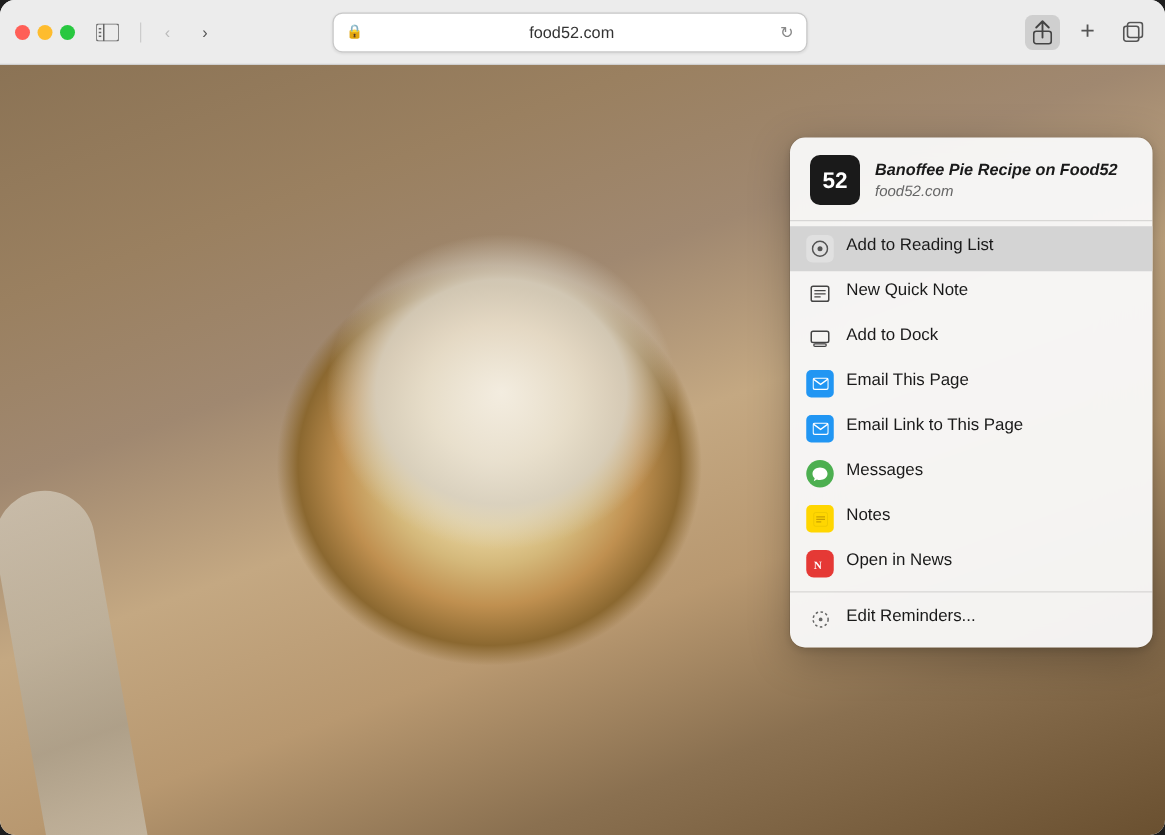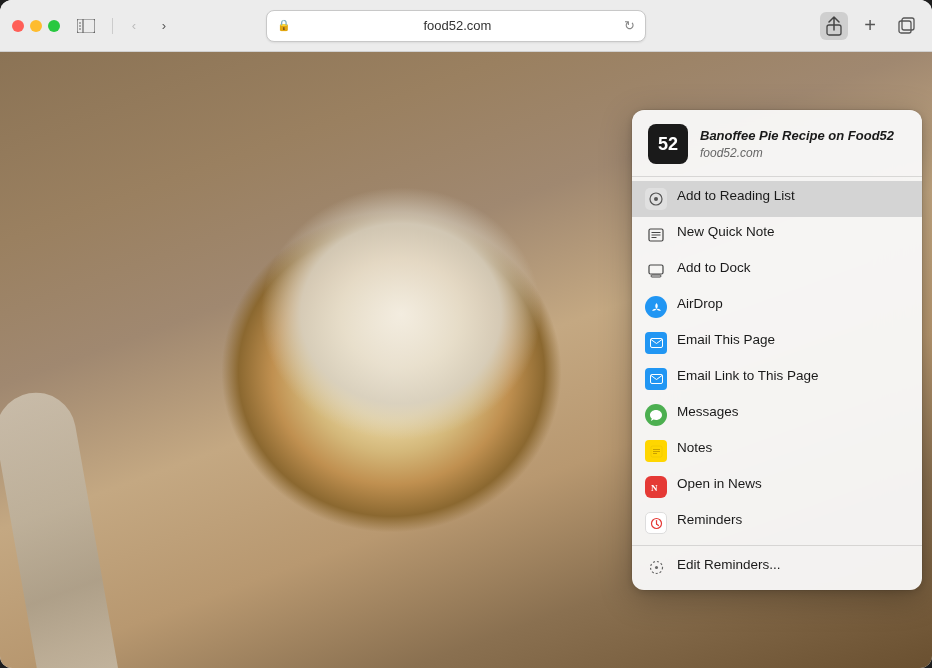--- a/index.html
+++ b/index.html
@@ -384,30 +384,20 @@
         <div class="menu-item">
           <div class="menu-icon icon-dock">
             <svg width="16" height="14" viewBox="0 0 16 14" fill="none">
               <rect x="1" y="1" width="14" height="9" rx="1.5" stroke="#444" stroke-width="1.2" fill="none"></rect>
               <rect x="3" y="11" width="10" height="2" rx="1" stroke="#444" stroke-width="1" fill="none"></rect>
             </svg>
           </div>
           <span class="menu-label">Add to Dock</span>
         </div>
 
-        <div class="menu-item">
-          <div class="menu-icon icon-airdrop" style="font-size:12px; font-weight:bold;">
-            <svg width="13" height="13" viewBox="0 0 13 13" fill="none">
-              <path d="M6.5 2 Q9 5 6.5 8 Q4 5 6.5 2z" fill="white"></path>
-              <path d="M2 9.5 Q4 7 6.5 8 Q5 10.5 2 9.5z" fill="white"></path>
-              <path d="M11 9.5 Q9 7 6.5 8 Q8 10.5 11 9.5z" fill="white"></path>
-            </svg>
-          </div>
-          <span class="menu-label">AirDrop</span>
-        </div>
 
         <div class="menu-item">
           <div class="menu-icon icon-email">
             <svg width="13" height="10" viewBox="0 0 13 10" fill="none">
               <rect x="0.5" y="0.5" width="12" height="9" rx="1.5" stroke="white" stroke-width="1" fill="none"></rect>
               <path d="M1 1.5l5.5 4 5.5-4" stroke="white" stroke-width="1" stroke-linecap="round"></path>
             </svg>
           </div>
           <span class="menu-label">Email This Page</span>
         </div>
@@ -447,30 +437,20 @@
           <div class="menu-icon icon-news" style="border-radius:6px; overflow:hidden;">
             <svg width="14" height="14" viewBox="0 0 14 14" fill="none">
               <rect width="14" height="14" fill="#E53935" rx="3"></rect>
               <text x="2" y="11" font-size="9" font-weight="bold" fill="white" font-family="serif">N</text>
             </svg>
           </div>
           <span class="menu-label">Open in News</span>
         </div>
 
 
-        <div class="menu-item">
-          <div class="menu-icon" style="background:#fff; border: 1px solid #ddd; border-radius:5px;">
-            <svg width="13" height="13" viewBox="0 0 13 13" fill="none">
-              <circle cx="6.5" cy="6.5" r="5" stroke="#E53935" stroke-width="1.2" fill="none"></circle>
-              <line x1="6.5" y1="3.5" x2="6.5" y2="7" stroke="#E53935" stroke-width="1.2" stroke-linecap="round"></line>
-              <line x1="6.5" y1="7" x2="8.5" y2="8.5" stroke="#E53935" stroke-width="1.2" stroke-linecap="round"></line>
-            </svg>
-          </div>
-          <span class="menu-label">Reminders</span>
-        </div>
 
         <div class="menu-separator"></div>
 
         <div class="menu-item">
           <div class="menu-icon" style="color:#666;">
             <svg width="15" height="15" viewBox="0 0 15 15" fill="none">
               <circle cx="7.5" cy="7.5" r="6" stroke="#666" stroke-width="1.2" fill="none" stroke-dasharray="2 2"></circle>
               <circle cx="7.5" cy="7.5" r="1.5" fill="#666"></circle>
             </svg>
           </div>

